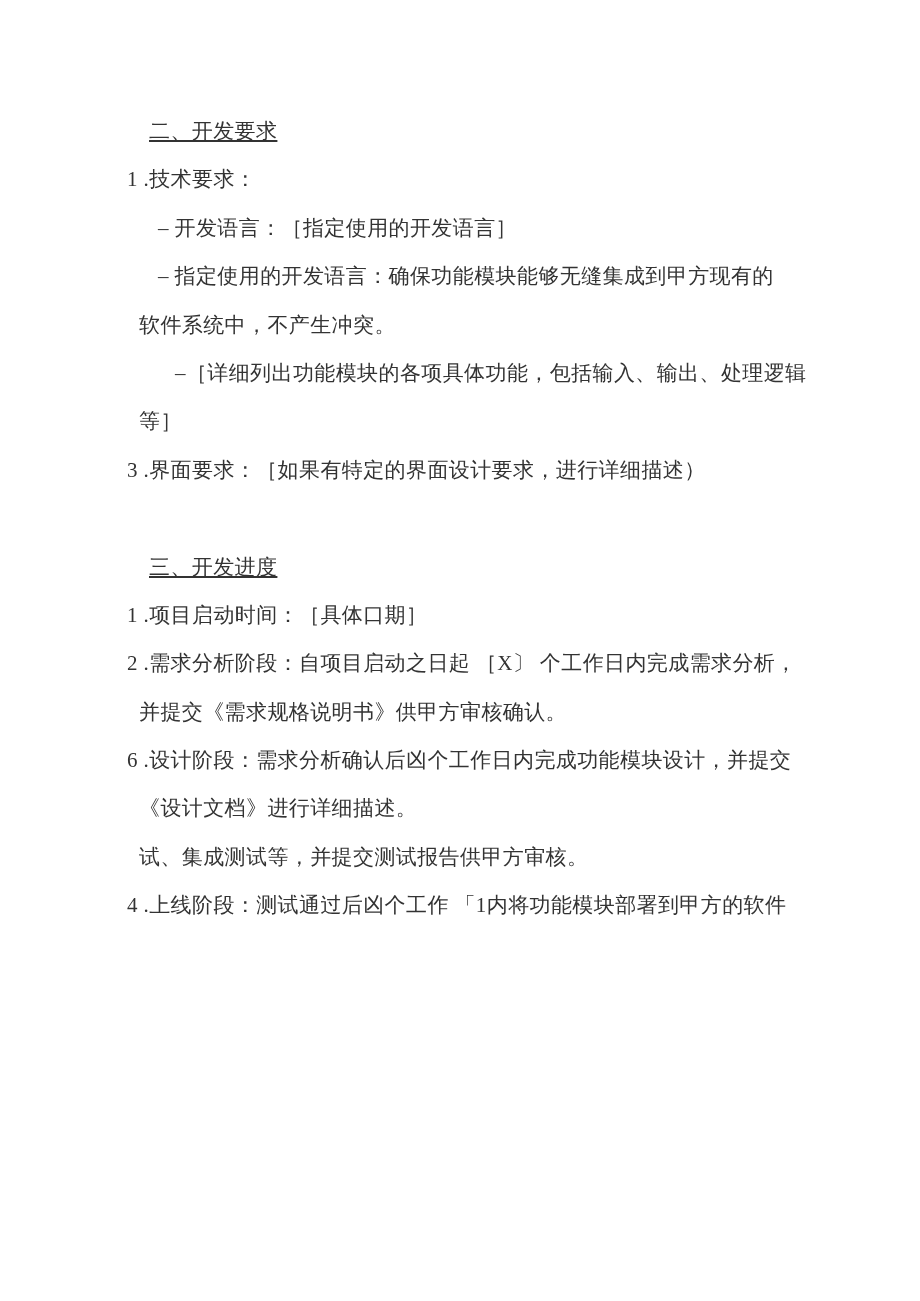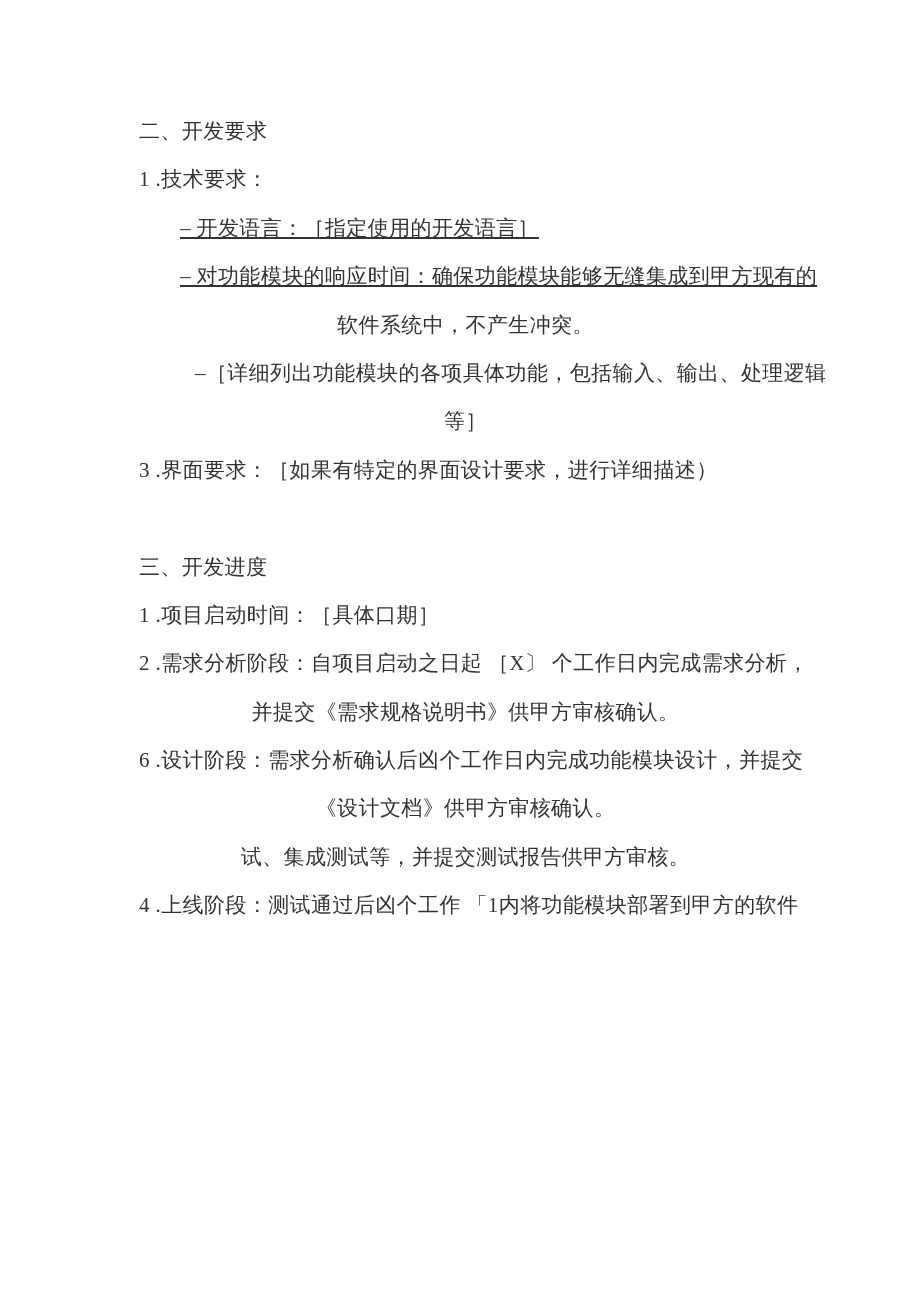--- a/index.html
+++ b/index.html
@@ -24,41 +24,41 @@
   }
   .line {
     height: 48.4px;
     line-height: 48.4px;
     font-size: 21px;
     letter-spacing: 0.4px;
     color: #333333;
     white-space: pre;
     font-weight: 400;
   }
-  .heading { margin-left: 12px; }
-  .num     { margin-left: 12px; }
-  .dash    { margin-left: 53px; text-decoration: underline; }
-  .dash2   { margin-left: 68px; }
-  .cont    { margin-left: 4px; text-align: center; }
+  .heading { margin-left: 22px; text-decoration: underline; }
+  .num     { margin-left: 0; }
+  .dash    { margin-left: 31px; }
+  .dash2   { margin-left: 48px; }
+  .cont    { margin-left: 12px; }
   .blank   { height: 48.4px; }
 </style>
 </head>
 <body>
 
 <div class="page">
   <div class="line heading">二、开发要求</div>
   <div class="line num">1 .技术要求：</div>
   <div class="line dash">– 开发语言：［指定使用的开发语言］</div>
-  <div class="line dash">– 对功能模块的响应时间：确保功能模块能够无缝集成到甲方现有的</div>
+  <div class="line dash">– 指定使用的开发语言：确保功能模块能够无缝集成到甲方现有的</div>
   <div class="line cont">软件系统中，不产生冲突。</div>
   <div class="line dash2">–［详细列出功能模块的各项具体功能，包括输入、输出、处理逻辑</div>
   <div class="line cont">等］</div>
   <div class="line num">3 .界面要求：［如果有特定的界面设计要求，进行详细描述）</div>
   <div class="line blank"></div>
   <div class="line heading">三、开发进度</div>
   <div class="line num">1 .项目启动时间：［具体口期］</div>
   <div class="line num">2 .需求分析阶段：自项目启动之日起 ［X〕 个工作日内完成需求分析，</div>
   <div class="line cont">并提交《需求规格说明书》供甲方审核确认。</div>
   <div class="line num">6 .设计阶段：需求分析确认后凶个工作日内完成功能模块设计，并提交</div>
-  <div class="line cont">《设计文档》供甲方审核确认。</div>
+  <div class="line cont">《设计文档》进行详细描述。</div>
   <div class="line cont">试、集成测试等，并提交测试报告供甲方审核。</div>
   <div class="line num">4 .上线阶段：测试通过后凶个工作 「1内将功能模块部署到甲方的软件</div>
 </div>
 
 </body></html>

